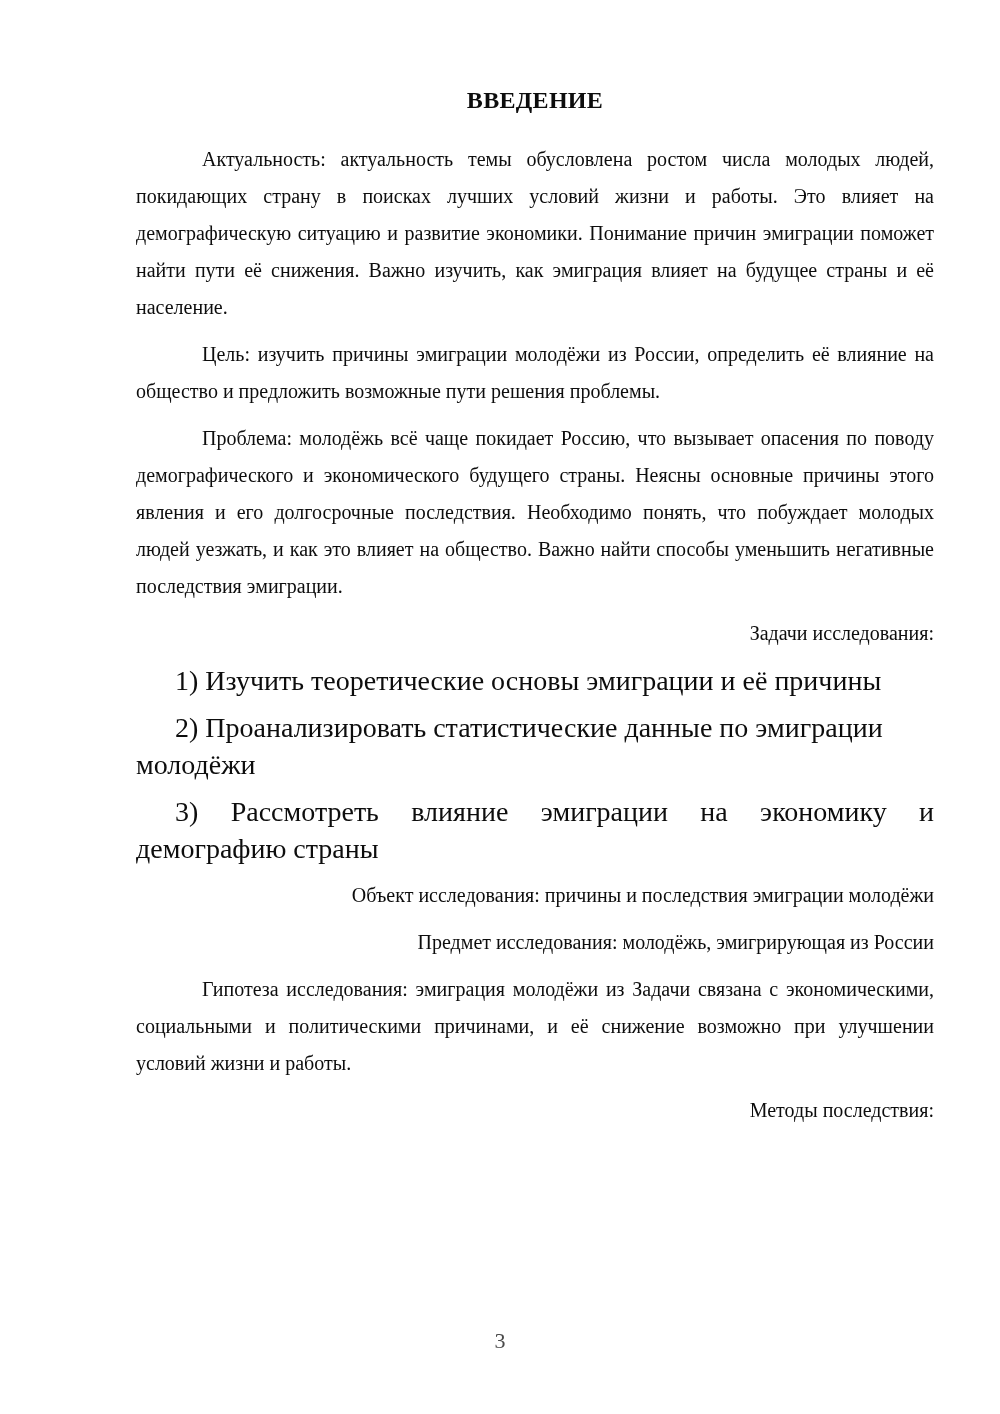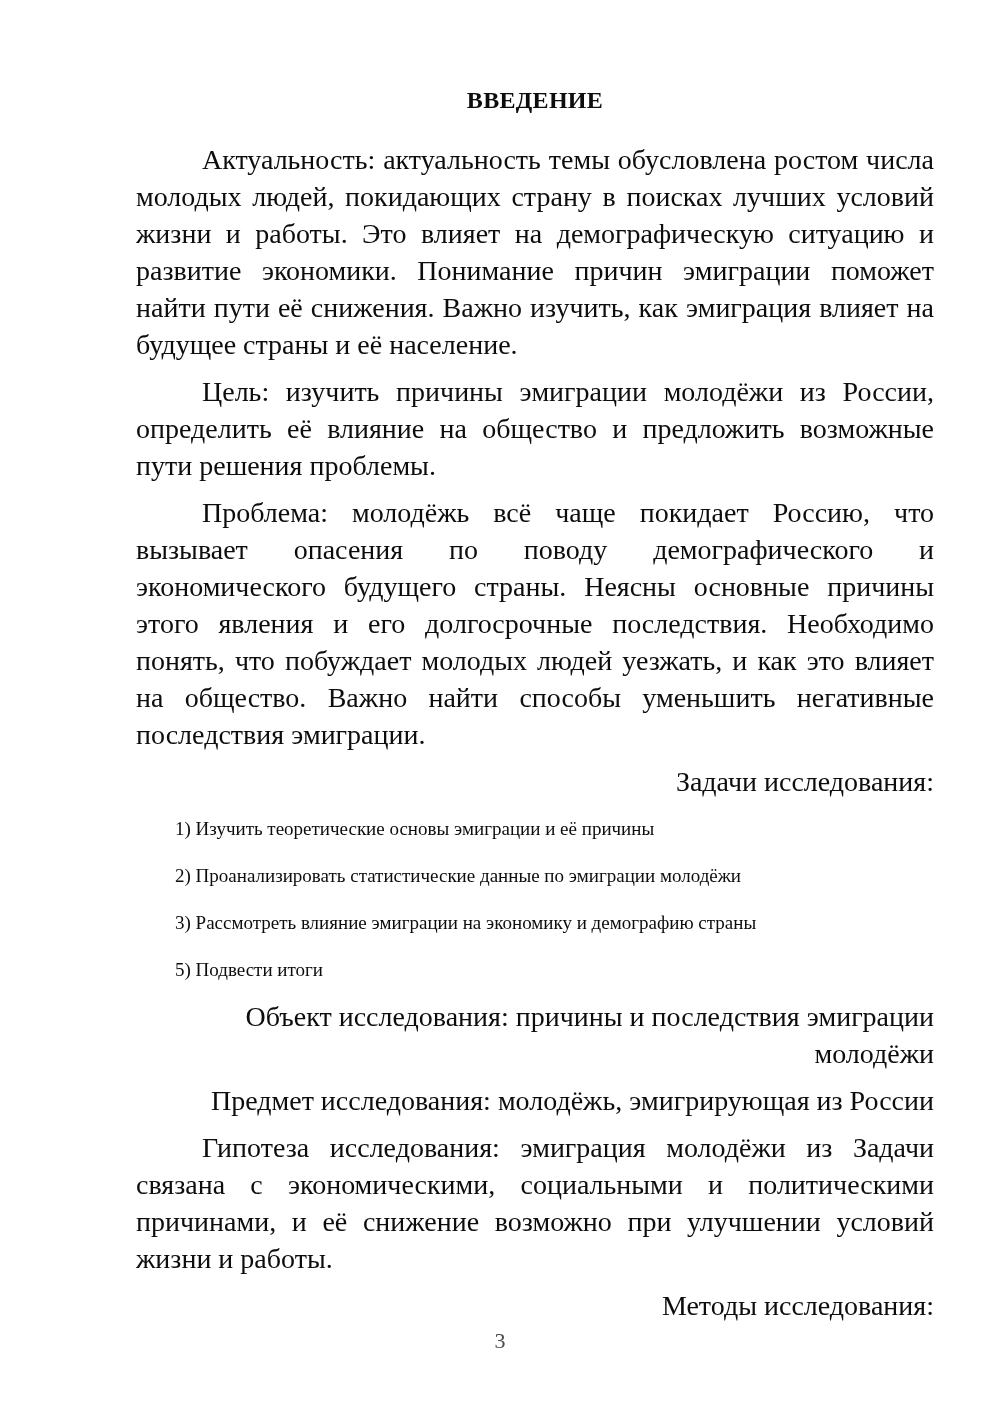--- a/index.html
+++ b/index.html
@@ -37,32 +37,32 @@
   .doc-title {
     font-size: 24px;
     font-weight: bold;
     text-align: center;
     letter-spacing: 0.3px;
     margin: 0 0 26px 0;
     line-height: 1.2;
   }
 
   .para {
-    font-size: 28px;
+    font-size: 20px;
     line-height: 37px;
     text-align: justify;
     text-justify: inter-word;
     text-indent: 66px;
     margin: 0 0 10px 0;
     hyphens: none;
   }
 
   
   .list-item {
-    font-size: 19px;
+    font-size: 28px;
     line-height: 37px;
     text-align: justify;
     text-justify: inter-word;
     text-indent: 39px;
     margin: 0 0 10px 0;
   }
 
   
   .list-item.single {
     text-align: left;
@@ -99,27 +99,26 @@
 
     <p class="para single">Задачи исследования:</p>
 
     <p class="list-item single">1) Изучить теоретические основы эмиграции и её причины</p>
 
     <p class="list-item single">2) Проанализировать статистические данные по эмиграции молодёжи</p>
 
     <p class="list-item">3) Рассмотреть влияние эмиграции на экономику и демографию страны</p>
 
 
-    <p class="list-item single">5) Подвести итоги</p>
 
     <p class="para single">Объект исследования: причины и последствия эмиграции молодёжи</p>
 
     <p class="para single">Предмет исследования: молодёжь, эмигрирующая из России</p>
 
     <p class="para">Гипотеза исследования: эмиграция молодёжи из Задачи связана с экономическими, социальными и политическими причинами, и её снижение возможно при улучшении условий жизни и работы.</p>
 
-    <p class="para single">Методы исследования:</p>
+    <p class="para single">Методы последствия:</p>
 
 
   </div>
 
   <div class="page-number">3</div>
 </div>
 
 </body></html>

